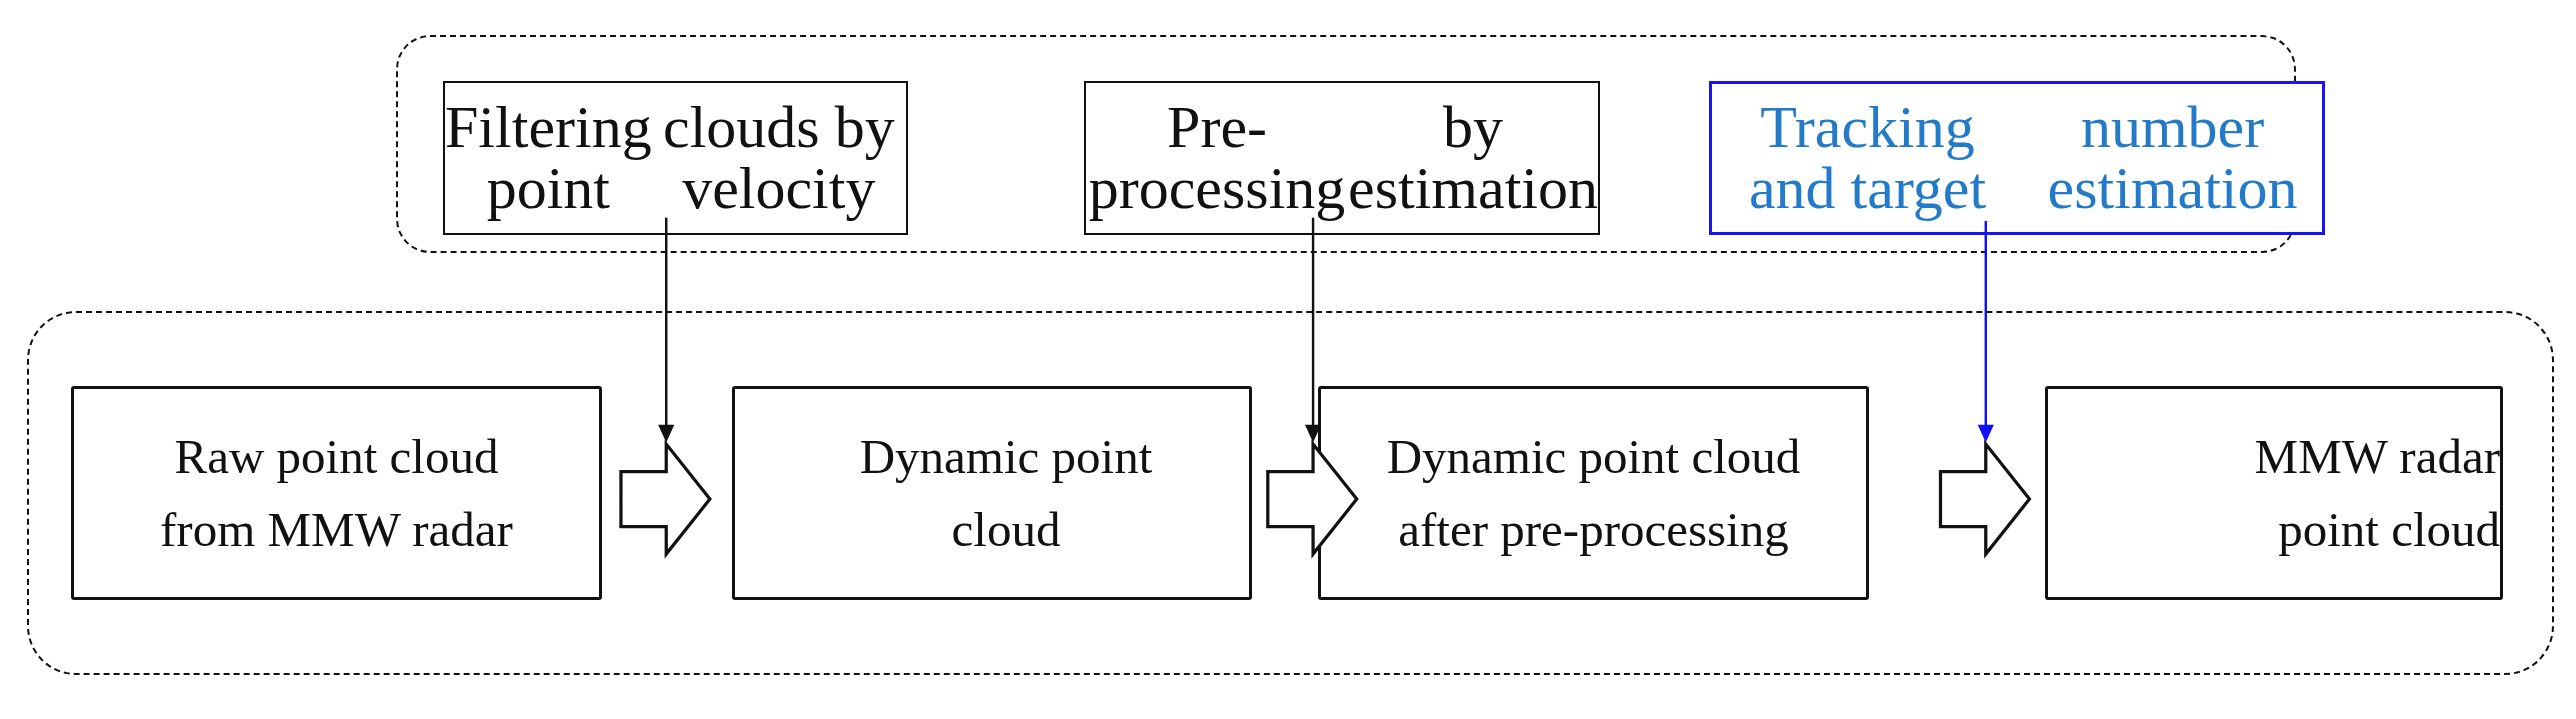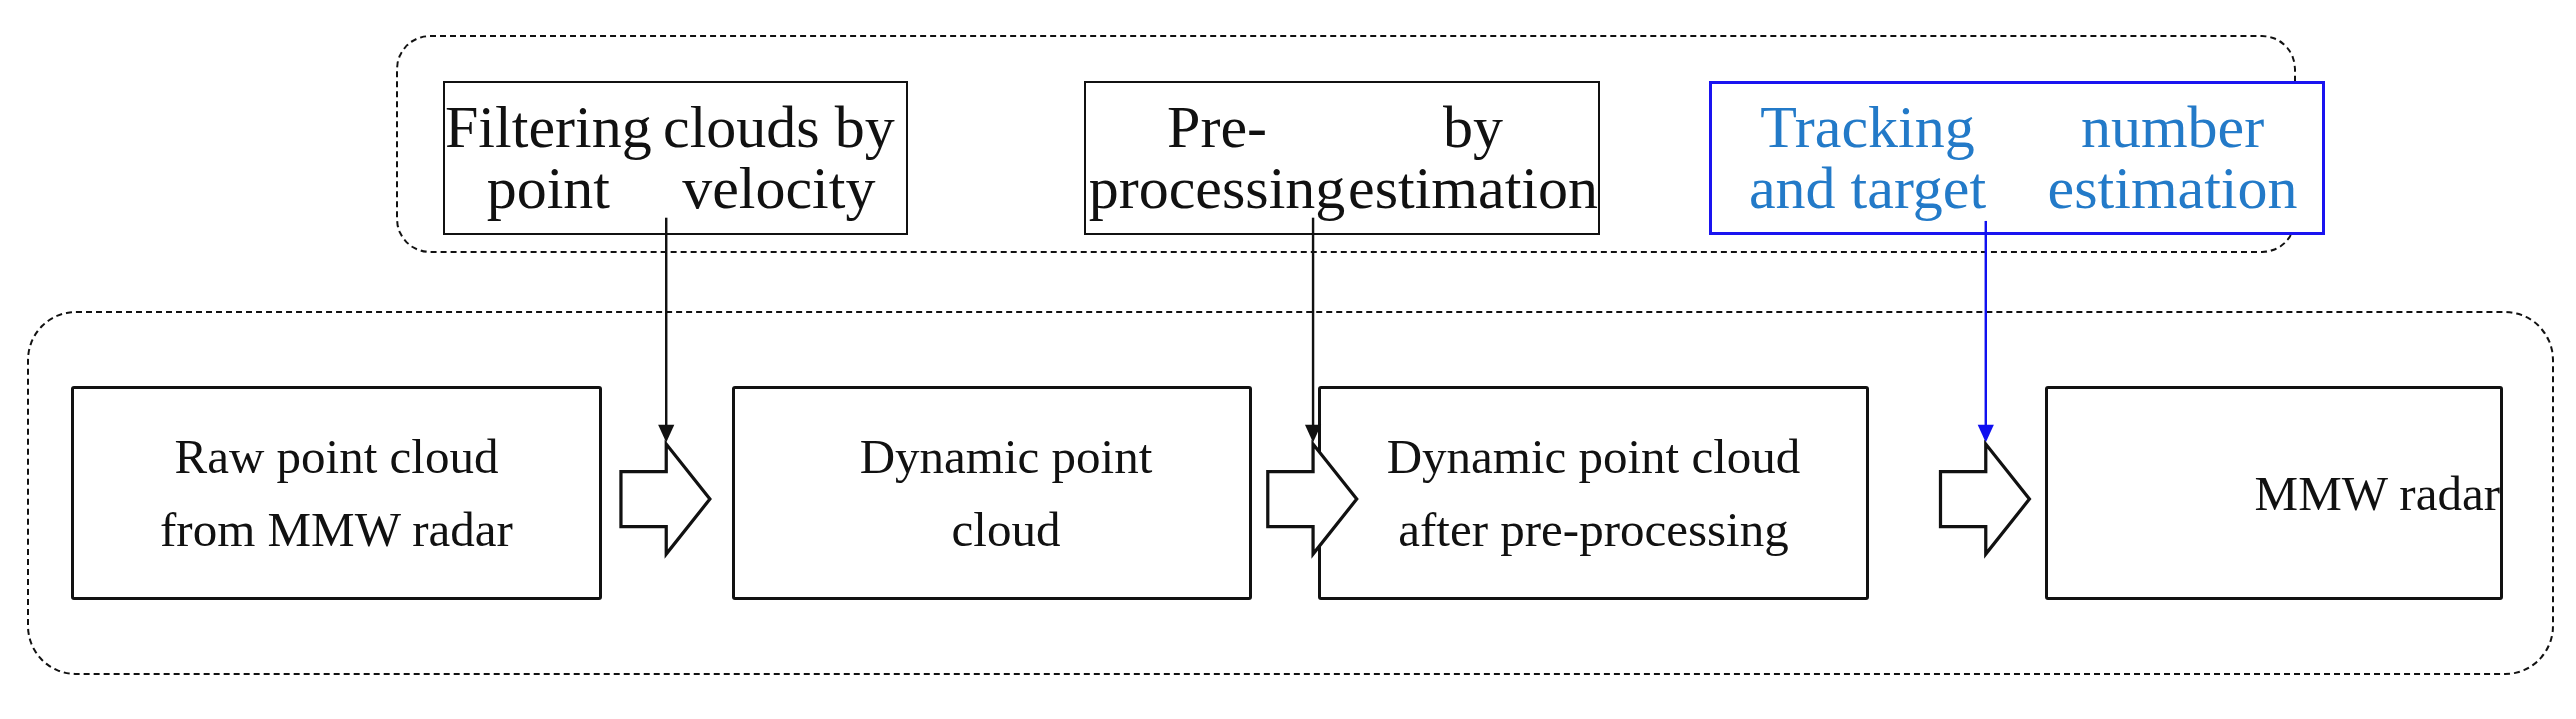--- a/index.html
+++ b/index.html
@@ -123,20 +123,21 @@
   <div class="sbox box-dynamic">
     <span>Dynamic point</span>
     <span>cloud</span>
   </div>
   <div class="sbox box-preprocessed">
     <span>Dynamic point cloud</span>
     <span>after pre-processing</span>
   </div>
   <div class="sbox box-final">
     <span>MMW radar</span>
+    <span>point cloud</span>
   </div>
 
   <svg class="overlay" viewBox="0 0 3186 890" aria-hidden="true">
 
     <g>
       <line class="thin" x1="824" y1="269" x2="824" y2="528"></line>
       <polygon class="head" points="814,525 834,525 824,547"></polygon>
     </g>
 
     <g>

